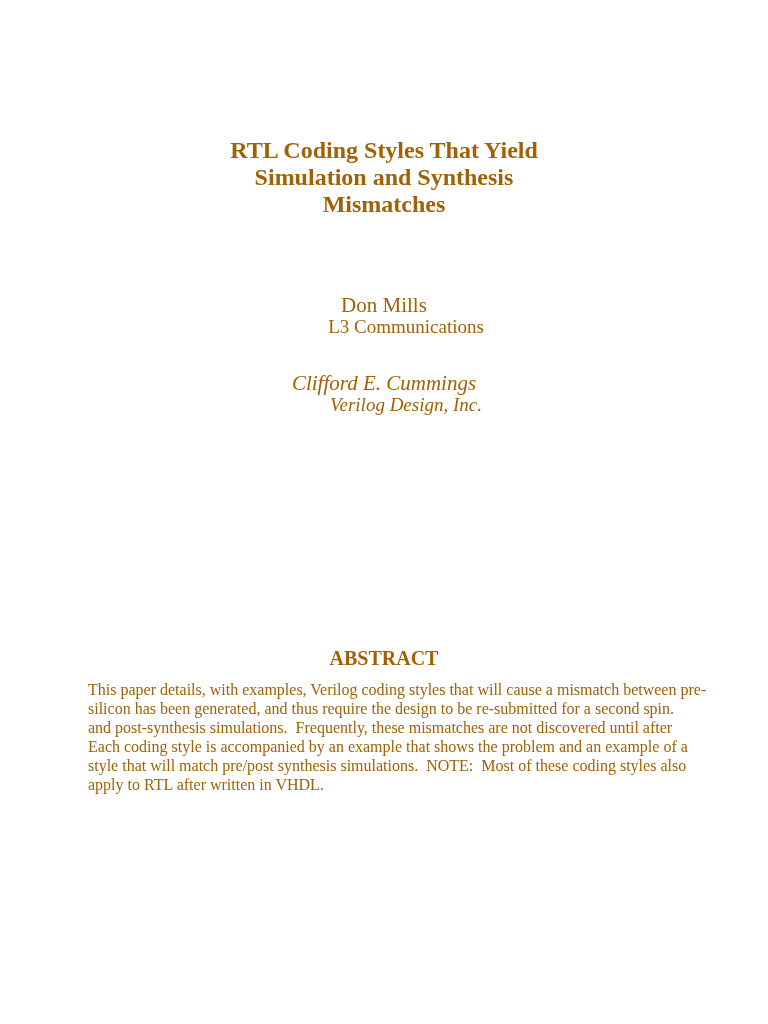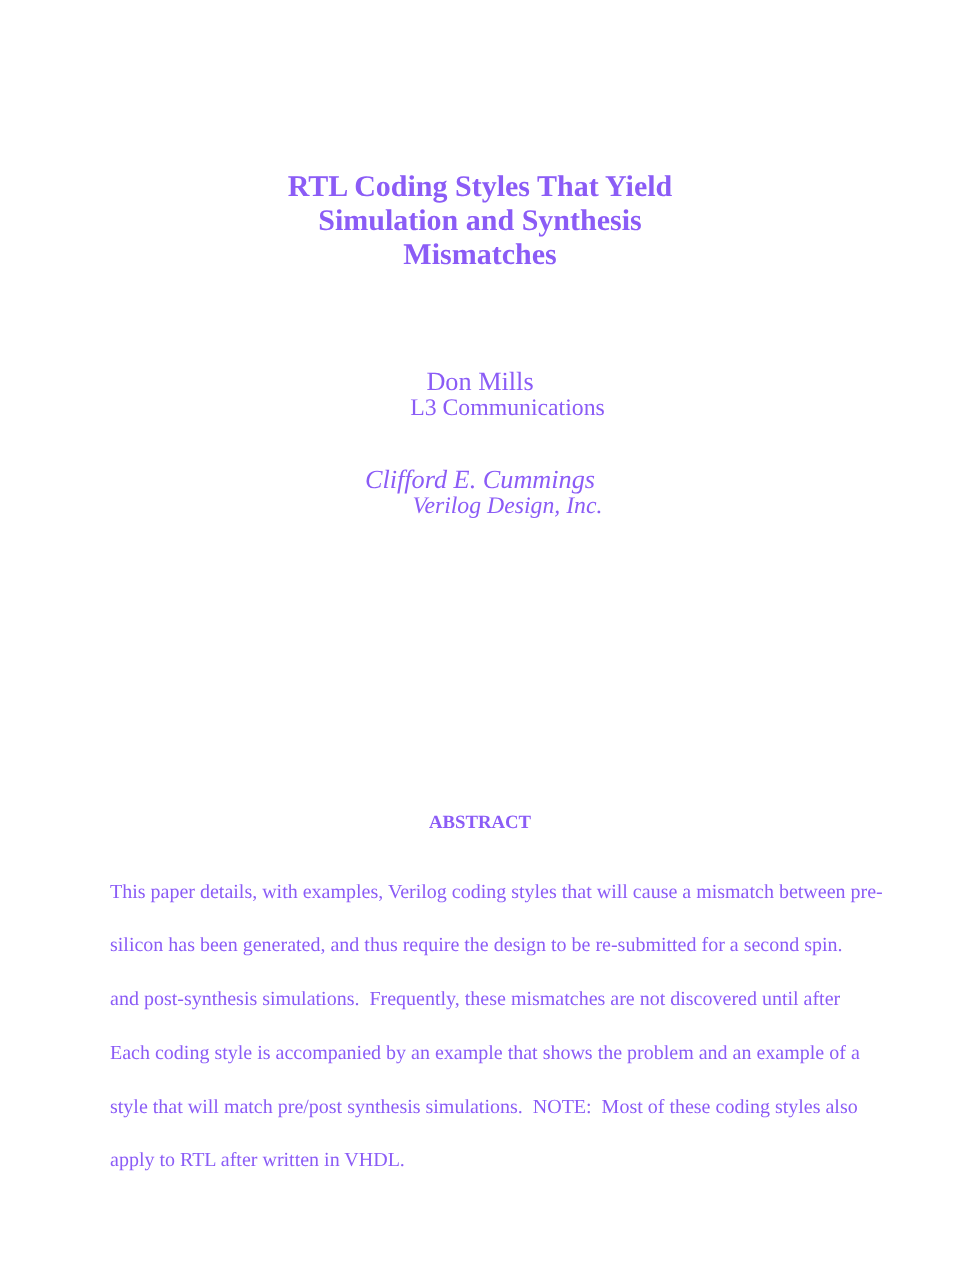--- a/index.html
+++ b/index.html
@@ -7,21 +7,21 @@
     padding: 0;
     background: #ffffff;
   }
   .page {
     position: relative;
     width: 768px;
     height: 1024px;
     background: #ffffff;
     overflow: hidden;
     font-family: "Liberation Serif", "DejaVu Serif", serif;
-    color: #8b5cf6;
+    color: #a16207;
     -webkit-font-smoothing: antialiased;
   }
 
   
   .title-block {
     position: absolute;
     top: 137px;
     left: 0;
     width: 768px;
     text-align: center;
@@ -51,36 +51,35 @@
   }
 
   
   .abstract-heading {
     position: absolute;
     top: 649px;
     left: 0;
     width: 768px;
     text-align: center;
     font-weight: bold;
-    font-size: 15px;
+    font-size: 20px;
     line-height: 19px;
     margin: 0;
   }
   .abstract-body {
     position: absolute;
     top: 680px;
     left: 88px;
     width: 600px;
     font-size: 16px;
     line-height: 19px;
     text-align: left;
   }
   .abstract-line {
     white-space: pre; 
-    margin-top: 24px;
   }
 </style>
 </head>
 <body>
 
 <div class="page">
 
   <header class="title-block">
     <div class="title-line">RTL Coding Styles That Yield</div>
     <div class="title-line">Simulation and Synthesis</div>

